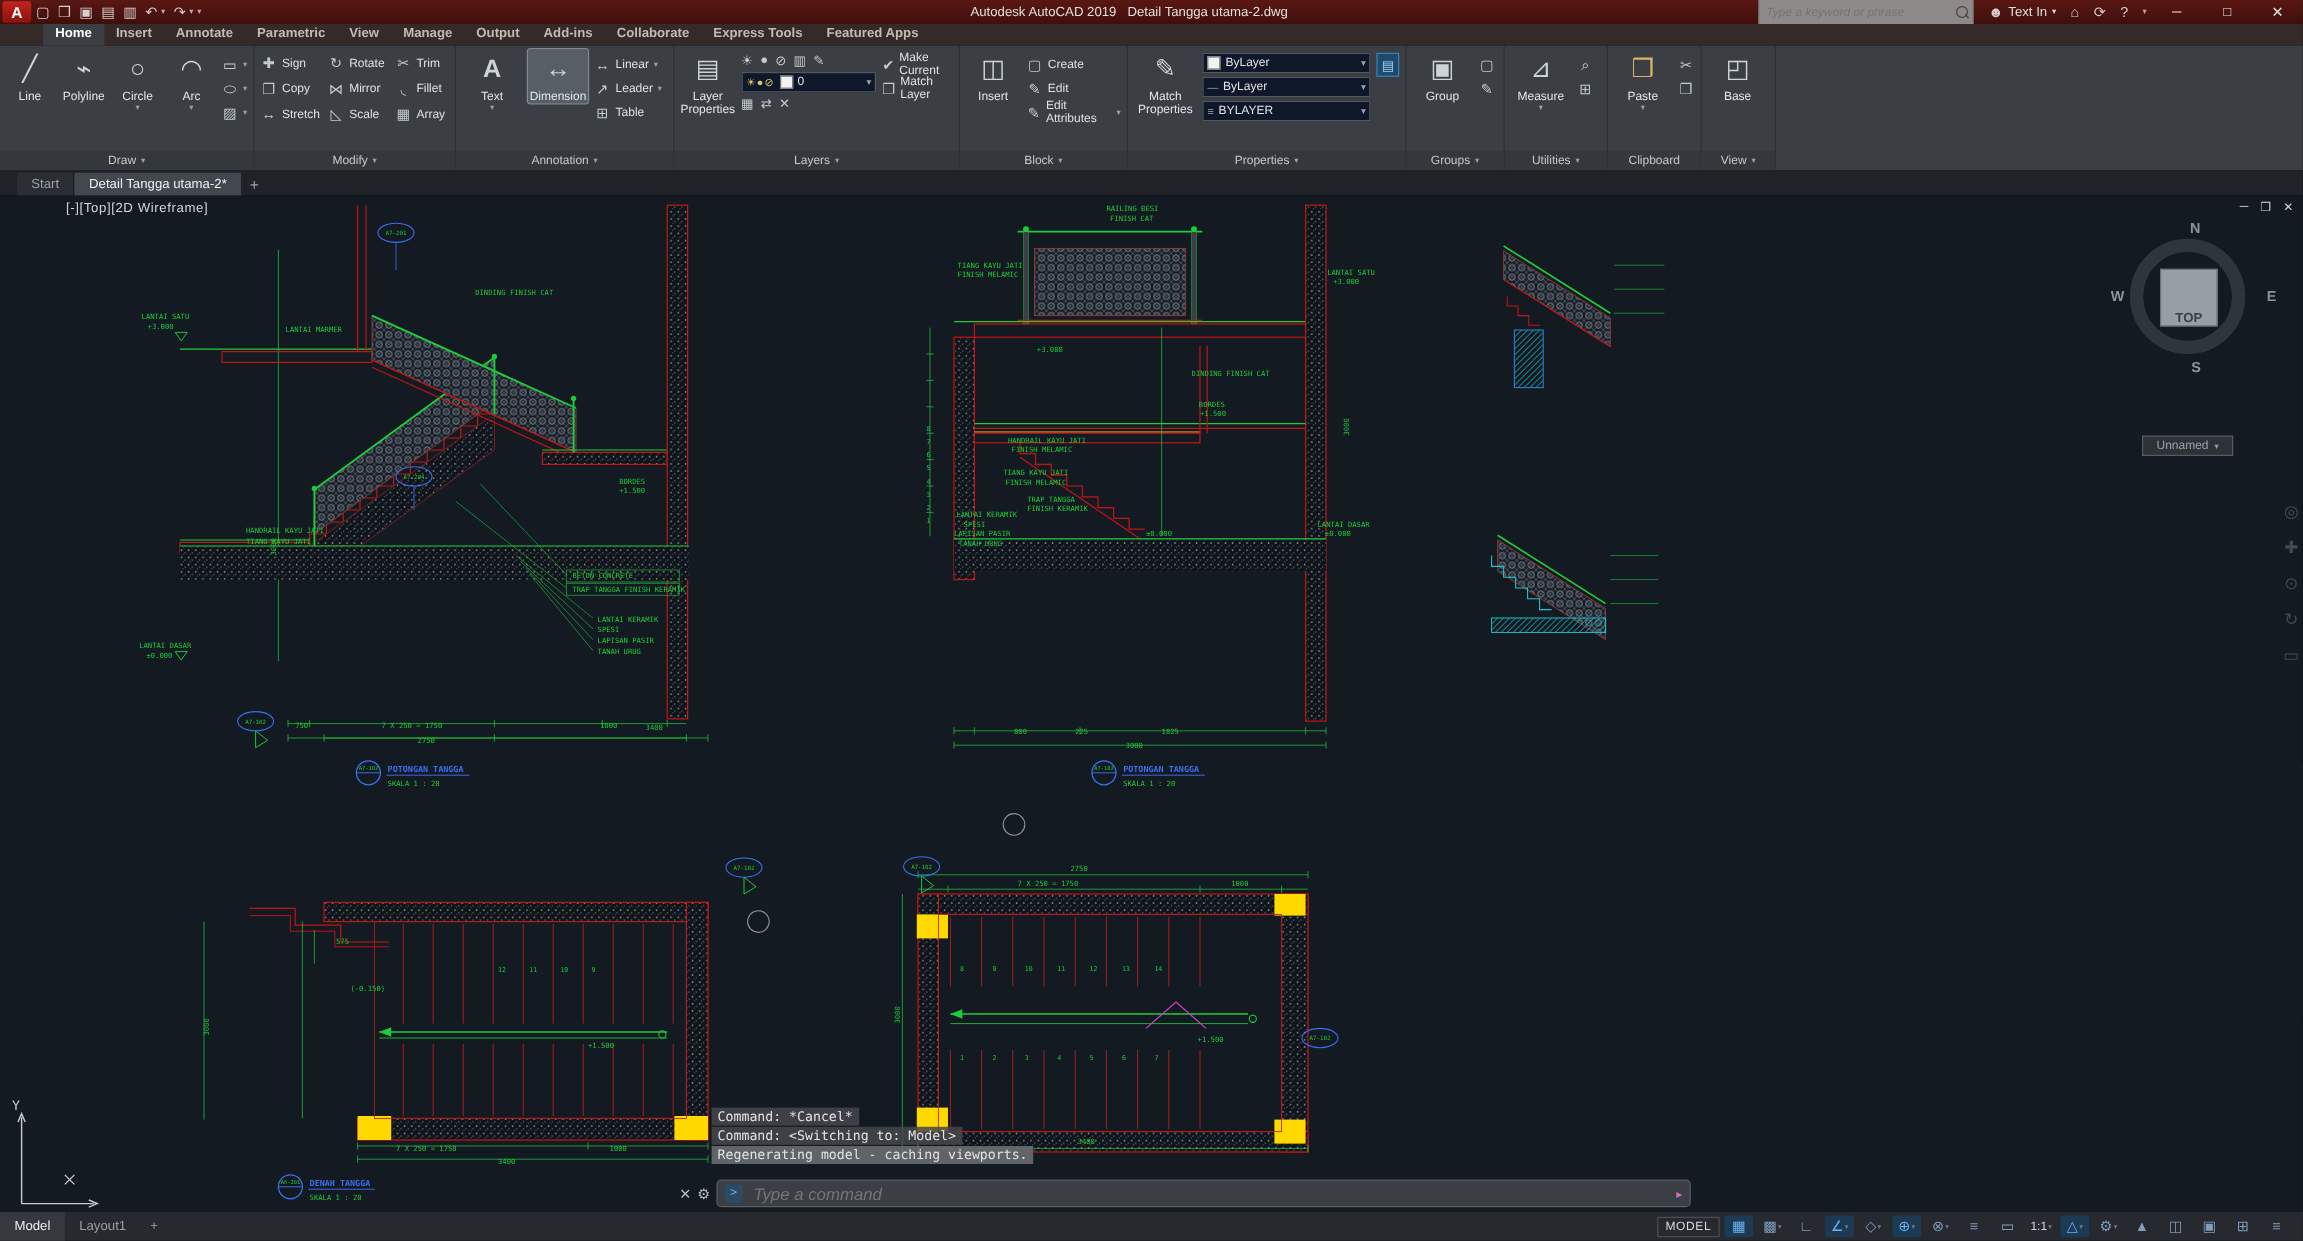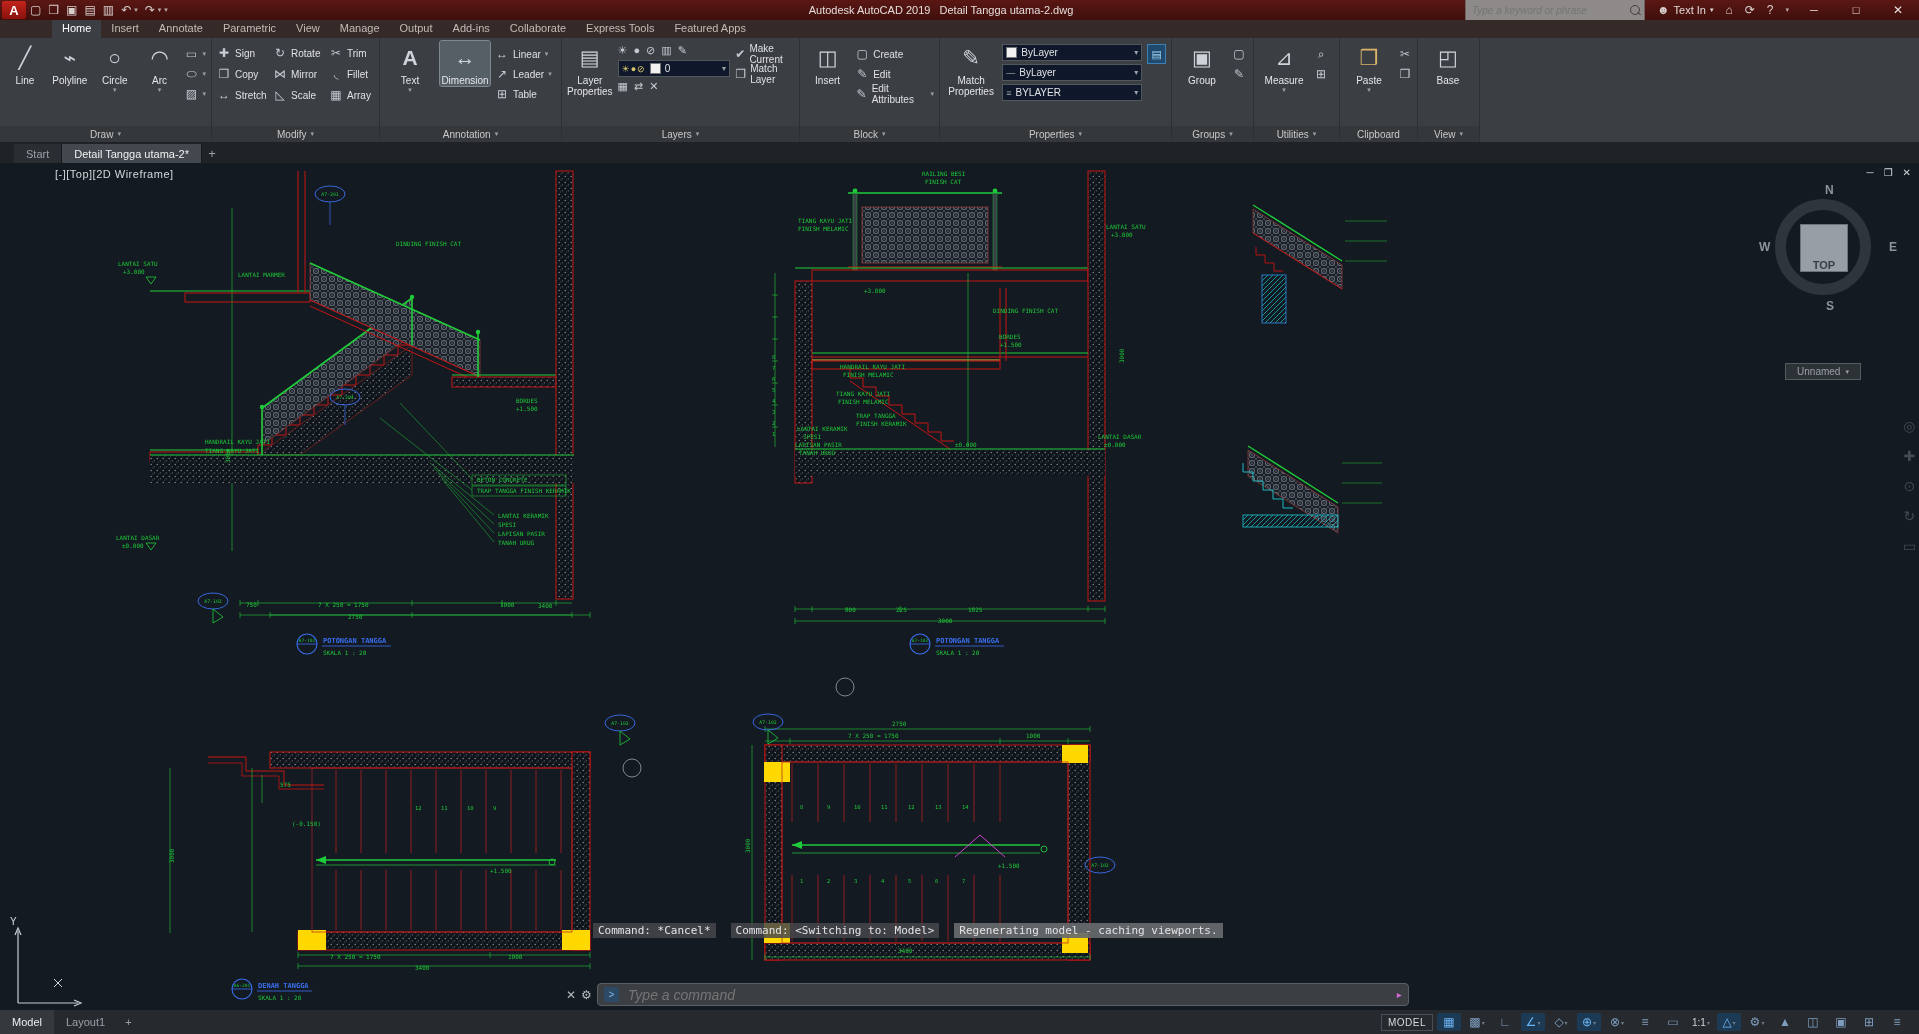--- a/index.html
+++ b/index.html
@@ -20,21 +20,21 @@
     font-family:"Liberation Sans",sans-serif;}
   .mag{width:8px;height:8px;border:1.4px solid #4a403e;border-radius:50%;position:relative;flex:none;}
   .mag::after{content:"";position:absolute;width:4px;height:1.4px;background:#4a403e;transform:rotate(45deg);left:6px;top:7px;}
   .tbico{color:#d8cfcd;font-size:12px;}
   .signin{display:flex;align-items:center;gap:4px;font-size:11px;color:#e0d8d6;}
   #winbtns{position:absolute;right:0;top:0;height:20px;display:flex;}
   #winbtns span{width:42px;height:20px;display:flex;align-items:center;justify-content:center;color:#e8e2e0;font-size:11px;}
   #winbtns .close{font-size:12px;}
   
   #tabrow{position:absolute;top:20px;left:0;width:1919px;height:18px;background:#362a28;display:flex;align-items:flex-end;}
-  #tabrow .tabs{display:flex;margin-left:52px;height:18px;}
+  #tabrow .tabs{display:flex;margin-left:36px;height:18px;font-weight:bold;}
   .rtab{padding:2px 10px 3px;font-size:11px;color:#c3bab6;height:18px;box-sizing:border-box;}
   .rtab.active{background:#3b3f43;color:#fff;}
   
   #ribbon{position:absolute;top:38px;left:0;width:1919px;height:104px;background:#3b3f43;display:flex;}
   .panel{display:flex;flex-direction:column;border-right:1px solid #2e3134;height:104px;box-sizing:border-box;}
   .pbody{flex:1;display:flex;align-items:flex-start;padding:3px 5px 0;gap:5px;}
   .plabel{height:16px;background:#34383b;color:#c9c9c9;font-size:10px;display:flex;align-items:center;justify-content:center;gap:4px;}
   .plabel .dd{font-size:7px;color:#9aa0a5;}
   .bigbtn{width:50px;display:flex;flex-direction:column;align-items:center;padding-top:2px;border-radius:2px;}
   .bigbtn .bicon{font-size:21px;color:#cdd3d8;line-height:30px;height:32px;}
@@ -70,21 +70,21 @@
   
   #cube{position:absolute;right:28px;top:22px;width:124px;height:124px;}
   #cubering{position:absolute;left:8px;top:14px;width:96px;height:96px;border-radius:50%;border:11px solid rgba(74,80,88,.5);box-sizing:border-box;}
   #cubeface{position:absolute;left:33px;top:39px;width:46px;height:46px;background:#989ea6;border:1px solid #6d737b;
     display:flex;align-items:flex-end;justify-content:center;font-size:11px;color:#3a3f45;font-weight:bold;}
   .cdir{position:absolute;font-size:12px;font-weight:bold;color:#8d939b;}
   #viewname{position:absolute;right:58px;top:200px;width:74px;height:15px;background:#2d3237;border:1px solid #565b61;
     color:#9aa0a6;font-size:10px;display:flex;align-items:center;justify-content:center;gap:5px;}
   #navbar{position:absolute;right:3px;top:255px;display:flex;flex-direction:column;gap:14px;color:#424a53;font-size:14px;align-items:center;}
   
-  #cmdhistory{position:absolute;left:593px;top:760px;display:flex;flex-direction:row;gap:15px;
+  #cmdhistory{position:absolute;left:593px;top:760px;display:flex;flex-direction:column;gap:1px;
     font-family:"DejaVu Sans Mono",monospace;font-size:11px;color:#e2e4e6;}
   .cmdline{background:rgba(70,72,75,.85);padding:1px 5px;width:fit-content;}
   .cmdline.last{background:rgba(103,106,110,.92);}
   #cmdbarwrap{position:absolute;left:566px;top:820px;display:flex;align-items:center;gap:5px;}
   .cmdtool{color:#b8bcc0;font-size:12px;}
   #cmdbar{width:812px;height:23px;background:rgba(62,66,70,.93);border:1px solid #5a5f64;border-radius:4px;
     display:flex;align-items:center;padding:0 6px;gap:7px;box-sizing:border-box;}
   #cmdprompt{width:15px;height:15px;background:#2c4a66;border-radius:2px;color:#7fb8e8;font-size:10px;
     display:flex;align-items:center;justify-content:center;flex:none;}
   #cmdinput{flex:1;background:transparent;border:none;outline:none;font-style:italic;font-size:14px;color:#9aa0a6;

